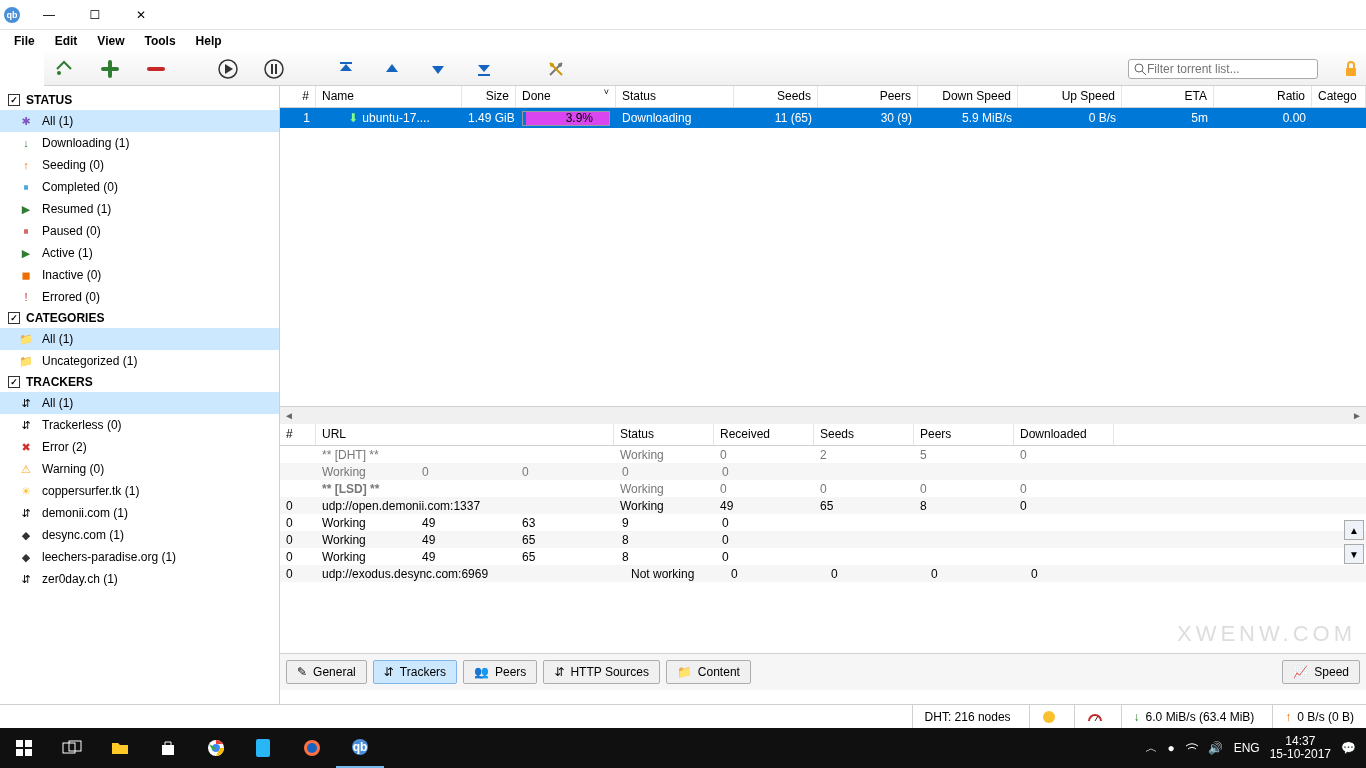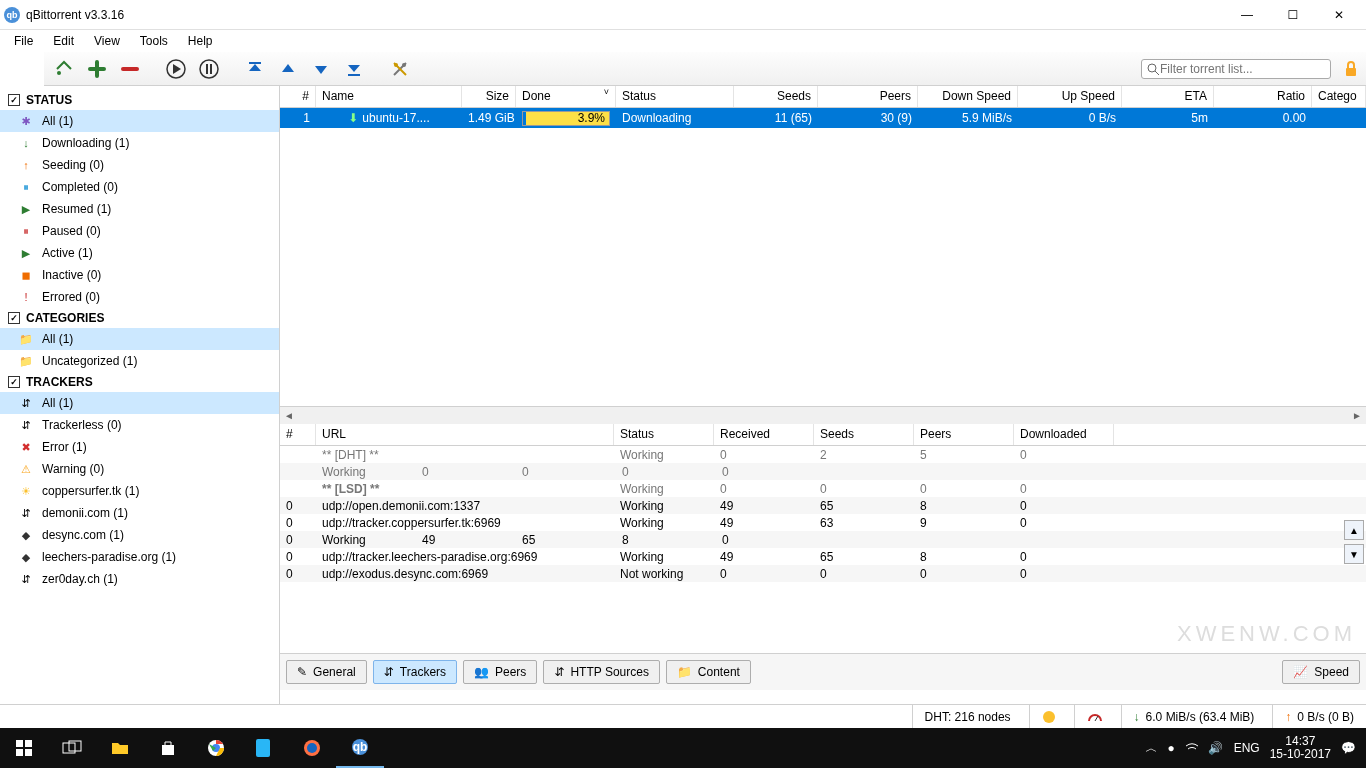--- a/index.html
+++ b/index.html
@@ -3,22 +3,22 @@
 <meta charset="utf-8">
 <style>
 * { margin:0; padding:0; box-sizing:border-box; font-family:"Segoe UI",Tahoma,sans-serif; font-size:12px; }
 body { width:1366px; height:768px; background:#fff; overflow:hidden; display:flex; flex-direction:column; }
 .titlebar { height:30px; display:flex; align-items:center; padding:0 4px; border-bottom:1px solid #e0e0e0; }
 .titlebar .ico { width:16px; height:16px; background:#4a90d9; border-radius:50%; margin-right:6px; display:flex; align-items:center; justify-content:center; color:#fff; font-size:9px; font-weight:bold; }
 .titlebar .title { flex:1; color:#000; }
 .winbtns { display:flex; }
 .winbtn { width:46px; height:30px; display:flex; align-items:center; justify-content:center; color:#000; }
 .menubar { height:22px; display:flex; align-items:center; padding:0 4px; }
-.menubar span { padding:2px 10px; }
-.toolbar { height:34px; display:flex; align-items:center; gap:5px; padding:2px 6px; border-bottom:1px solid #d0d0d0; background:linear-gradient(#fdfdfd,#f0f0f0);margin-left:44px; }
+.menubar span { padding:2px 10px;font-weight:bold; }
+.toolbar { height:34px; display:flex; align-items:center; gap:18px; padding:2px 6px; border-bottom:1px solid #d0d0d0; background:linear-gradient(#fdfdfd,#f0f0f0);margin-left:44px; }
 .tbtn { width:28px; height:28px; display:flex; align-items:center; justify-content:center; border:1px solid transparent; border-radius:3px; }
 .spacer { flex:1; }
 .filter { display:flex; align-items:center; border:1px solid #aaa; border-radius:3px; padding:2px 4px; width:190px; background:#fff; margin-right:6px; }
 .filter input { border:none; outline:none; flex:1; font-size:12px; color:#666; }
 .lock { width:18px; height:18px; }
 .body { flex:1; display:flex; min-height:0; }
 .sidebar { width:280px; border-right:1px solid #d0d0d0; overflow:auto; padding:4px 0; }
 .shead { display:flex; align-items:center; padding:3px 8px; font-weight:bold; gap:6px; }
 .shead .chk { width:12px; height:12px; border:1px solid #333; display:inline-flex; align-items:center; justify-content:center; font-size:9px; }
 .sitem { display:flex; align-items:center; padding:3px 8px 3px 18px; gap:8px; }
@@ -26,21 +26,21 @@
 .sitem .si { width:16px; height:16px; display:flex; align-items:center; justify-content:center; font-size:11px; }
 .main { flex:1; display:flex; flex-direction:column; min-width:0; }
 .thead { display:flex; background:#fff; border-bottom:1px solid #d0d0d0; height:22px; }
 .th { border-right:1px solid #e4e4e4; padding:3px 6px; text-align:right; overflow:hidden; white-space:nowrap; }
 .th.l { text-align:left; }
 .tbody { flex:1; overflow:auto; position:relative; }
 .trow { display:flex; height:20px; align-items:center; }
 .trow.sel { background:#0078d7; color:#fff; }
 .td { padding:2px 6px; text-align:right; overflow:hidden; white-space:nowrap; }
 .td.l { text-align:left; }
-.progwrap { width:100%; height:15px; background:#fde047; border:1px solid #999; position:relative; color:#000; text-align:right; font-size:11px; padding-right:4px; line-height:13px; }
+.progwrap { width:100%; height:15px; background:#d946ef; border:1px solid #999; position:relative; color:#000; text-align:right; font-size:11px; padding-right:16px; line-height:13px; }
 .progbar { position:absolute; left:0; top:0; bottom:0; background:#0078d7; }
 .scrollstub { height:18px; border-top:1px solid #d0d0d0; background:#f0f0f0; display:flex; align-items:center; }
 .scrollstub .ar { width:18px; text-align:center; color:#666; font-size:10px; }
 .trkhdr { display:flex; border-bottom:1px solid #d0d0d0; background:#fff; height:22px; }
 .trkbody { height:208px; overflow:auto; position:relative; border-bottom:1px solid #d0d0d0; }
 .trkrow { display:flex; height:17px; align-items:center; }
 .trkrow.alt { background:#f6f6f6; }
 .tk { padding:1px 6px; overflow:hidden; white-space:nowrap; }
 .dim { color:#777; }
 .tabbar { height:36px; display:flex; align-items:center; padding:4px 6px; gap:6px; background:#f6f6f6; }
@@ -56,21 +56,20 @@
 svg { display:block; }
 .watermark { position:absolute; right:10px; bottom:6px; color:#ddd; font-size:22px; letter-spacing:4px; pointer-events:none; }
 .sidearrows { position:absolute; right:2px; top:520px; display:flex; flex-direction:column; gap:4px; }
 .sa { width:20px; height:20px; border:1px solid #aaa; background:#eef3fa; display:flex; align-items:center; justify-content:center; font-size:10px; }
 </style>
 </head>
 <body>
 
 <div class="titlebar">
   <div class="ico">qb</div>
-  <div class="title">qBittorrent v3.3.16</div>
   <div class="winbtns">
     <div class="winbtn">—</div>
     <div class="winbtn">☐</div>
     <div class="winbtn">✕</div>
   </div>
 </div>
 
 <div class="menubar">
   <span>File</span>
   <span>Edit</span>
@@ -224,21 +223,21 @@
         <div class="sitem sel">
           <span class="si">⇵</span>
           <span>All (1)</span>
         </div>
         <div class="sitem">
           <span class="si">⇵</span>
           <span>Trackerless (0)</span>
         </div>
         <div class="sitem">
           <span class="si" style="color: rgb(211, 47, 47);">✖</span>
-          <span>Error (1)</span>
+          <span>Error (2)</span>
         </div>
         <div class="sitem">
           <span class="si" style="color: rgb(249, 168, 37);">⚠</span>
           <span>Warning (0)</span>
         </div>
         <div class="sitem">
           <span class="si" style="color: rgb(251, 192, 45);">☀</span>
           <span>coppersurfer.tk (1)</span>
         </div>
         <div class="sitem">
@@ -340,48 +339,46 @@
           <div class="tk" style="width: 36px;">0</div>
           <div class="tk" style="width: 298px;">udp://open.demonii.com:1337</div>
           <div class="tk" style="width: 100px;">Working</div>
           <div class="tk" style="width: 100px;">49</div>
           <div class="tk" style="width: 100px;">65</div>
           <div class="tk" style="width: 100px;">8</div>
           <div class="tk" style="width: 100px;">0</div>
         </div>
         <div class="trkrow">
           <div class="tk" style="width: 36px;">0</div>
-          <div class="tk" style="width: 298px;">udp://tracker.coppersurfer.tk:6969</div>
           <div class="tk" style="width: 100px;">Working</div>
           <div class="tk" style="width: 100px;">49</div>
           <div class="tk" style="width: 100px;">63</div>
           <div class="tk" style="width: 100px;">9</div>
           <div class="tk" style="width: 100px;">0</div>
         </div>
         <div class="trkrow alt">
           <div class="tk" style="width: 36px;">0</div>
           <div class="tk" style="width: 100px;">Working</div>
           <div class="tk" style="width: 100px;">49</div>
           <div class="tk" style="width: 100px;">65</div>
           <div class="tk" style="width: 100px;">8</div>
           <div class="tk" style="width: 100px;">0</div>
         </div>
         <div class="trkrow">
           <div class="tk" style="width: 36px;">0</div>
-          <div class="tk" style="width: 298px;">udp://tracker.leechers-paradise.org:6969</div>
           <div class="tk" style="width: 100px;">Working</div>
           <div class="tk" style="width: 100px;">49</div>
           <div class="tk" style="width: 100px;">65</div>
           <div class="tk" style="width: 100px;">8</div>
           <div class="tk" style="width: 100px;">0</div>
         </div>
         <div class="trkrow alt">
           <div class="tk" style="width: 36px;">0</div>
           <div class="tk" style="width: 298px;">udp://exodus.desync.com:6969</div>
-          <div class="tk" style="width: 100px;">Not working</div>
+          <div class="tk" style="width: 100px; margin-left: 11px;">Not working</div>
           <div class="tk" style="width: 100px;">0</div>
           <div class="tk" style="width: 100px;">0</div>
           <div class="tk" style="width: 100px;">0</div>
           <div class="tk" style="width: 100px;">0</div>
         </div>
         <div class="watermark">XWENW.COM</div>
       </div>
 
     <div class="tabbar">
       <div class="tab">

